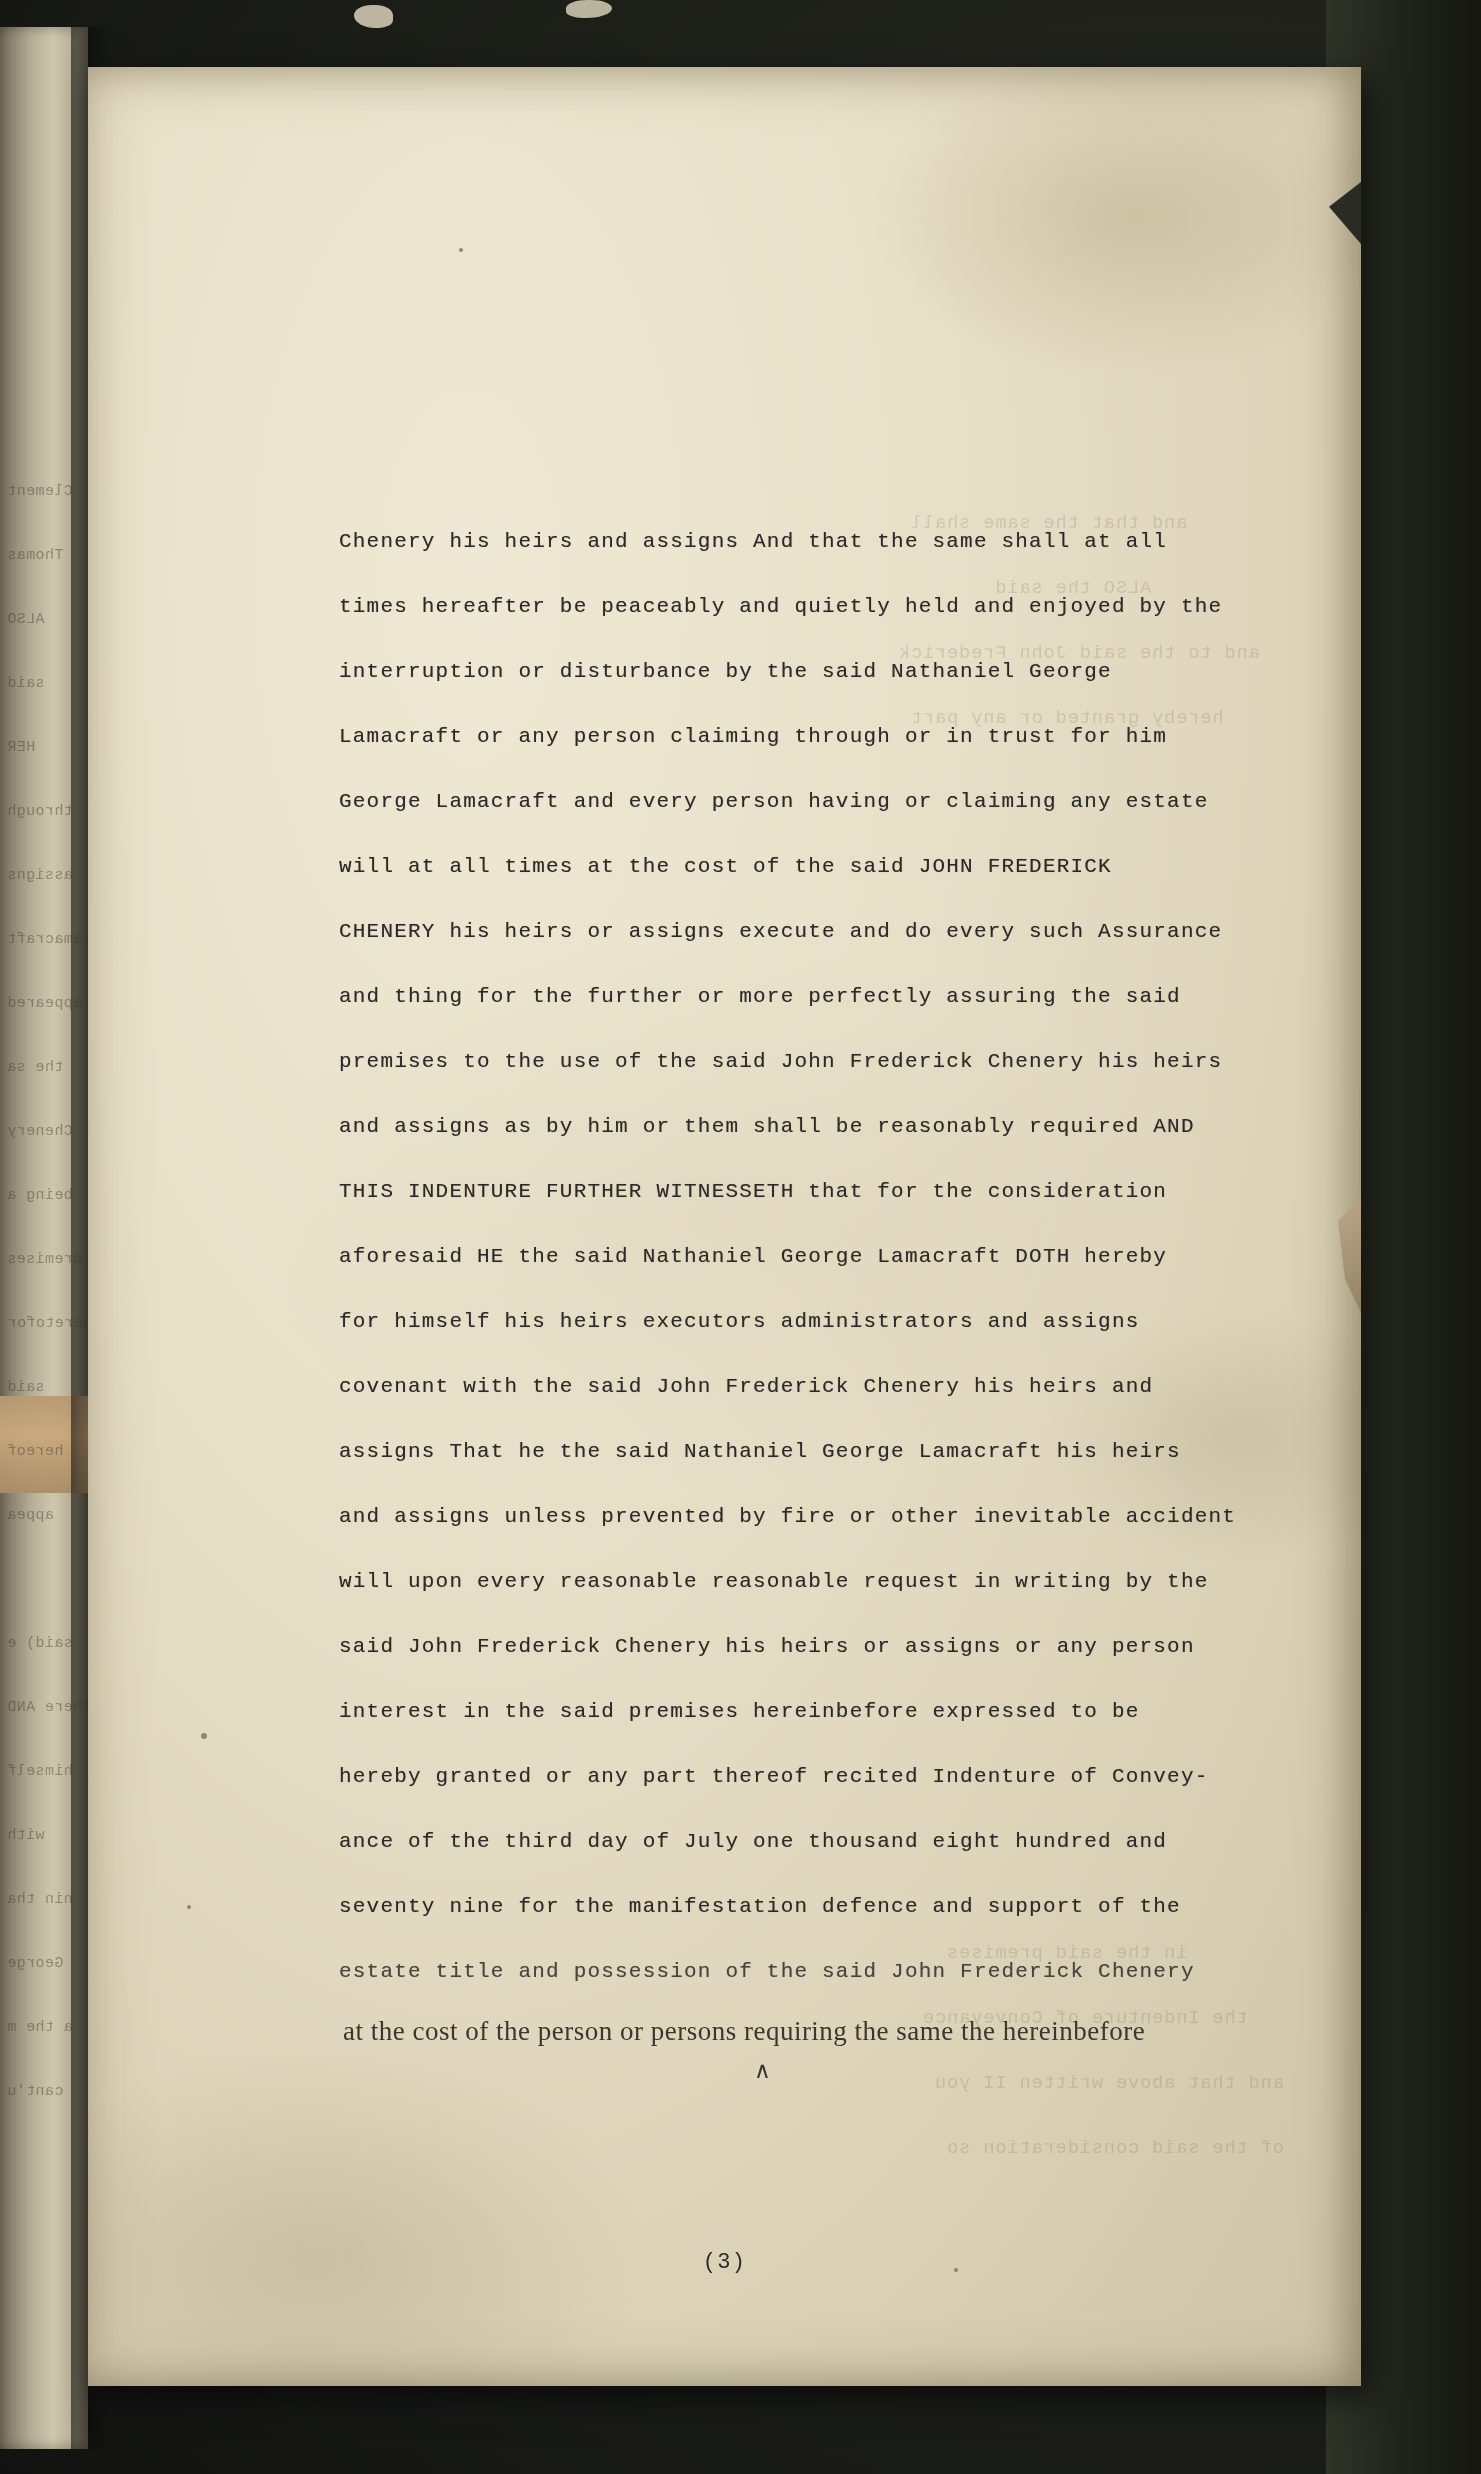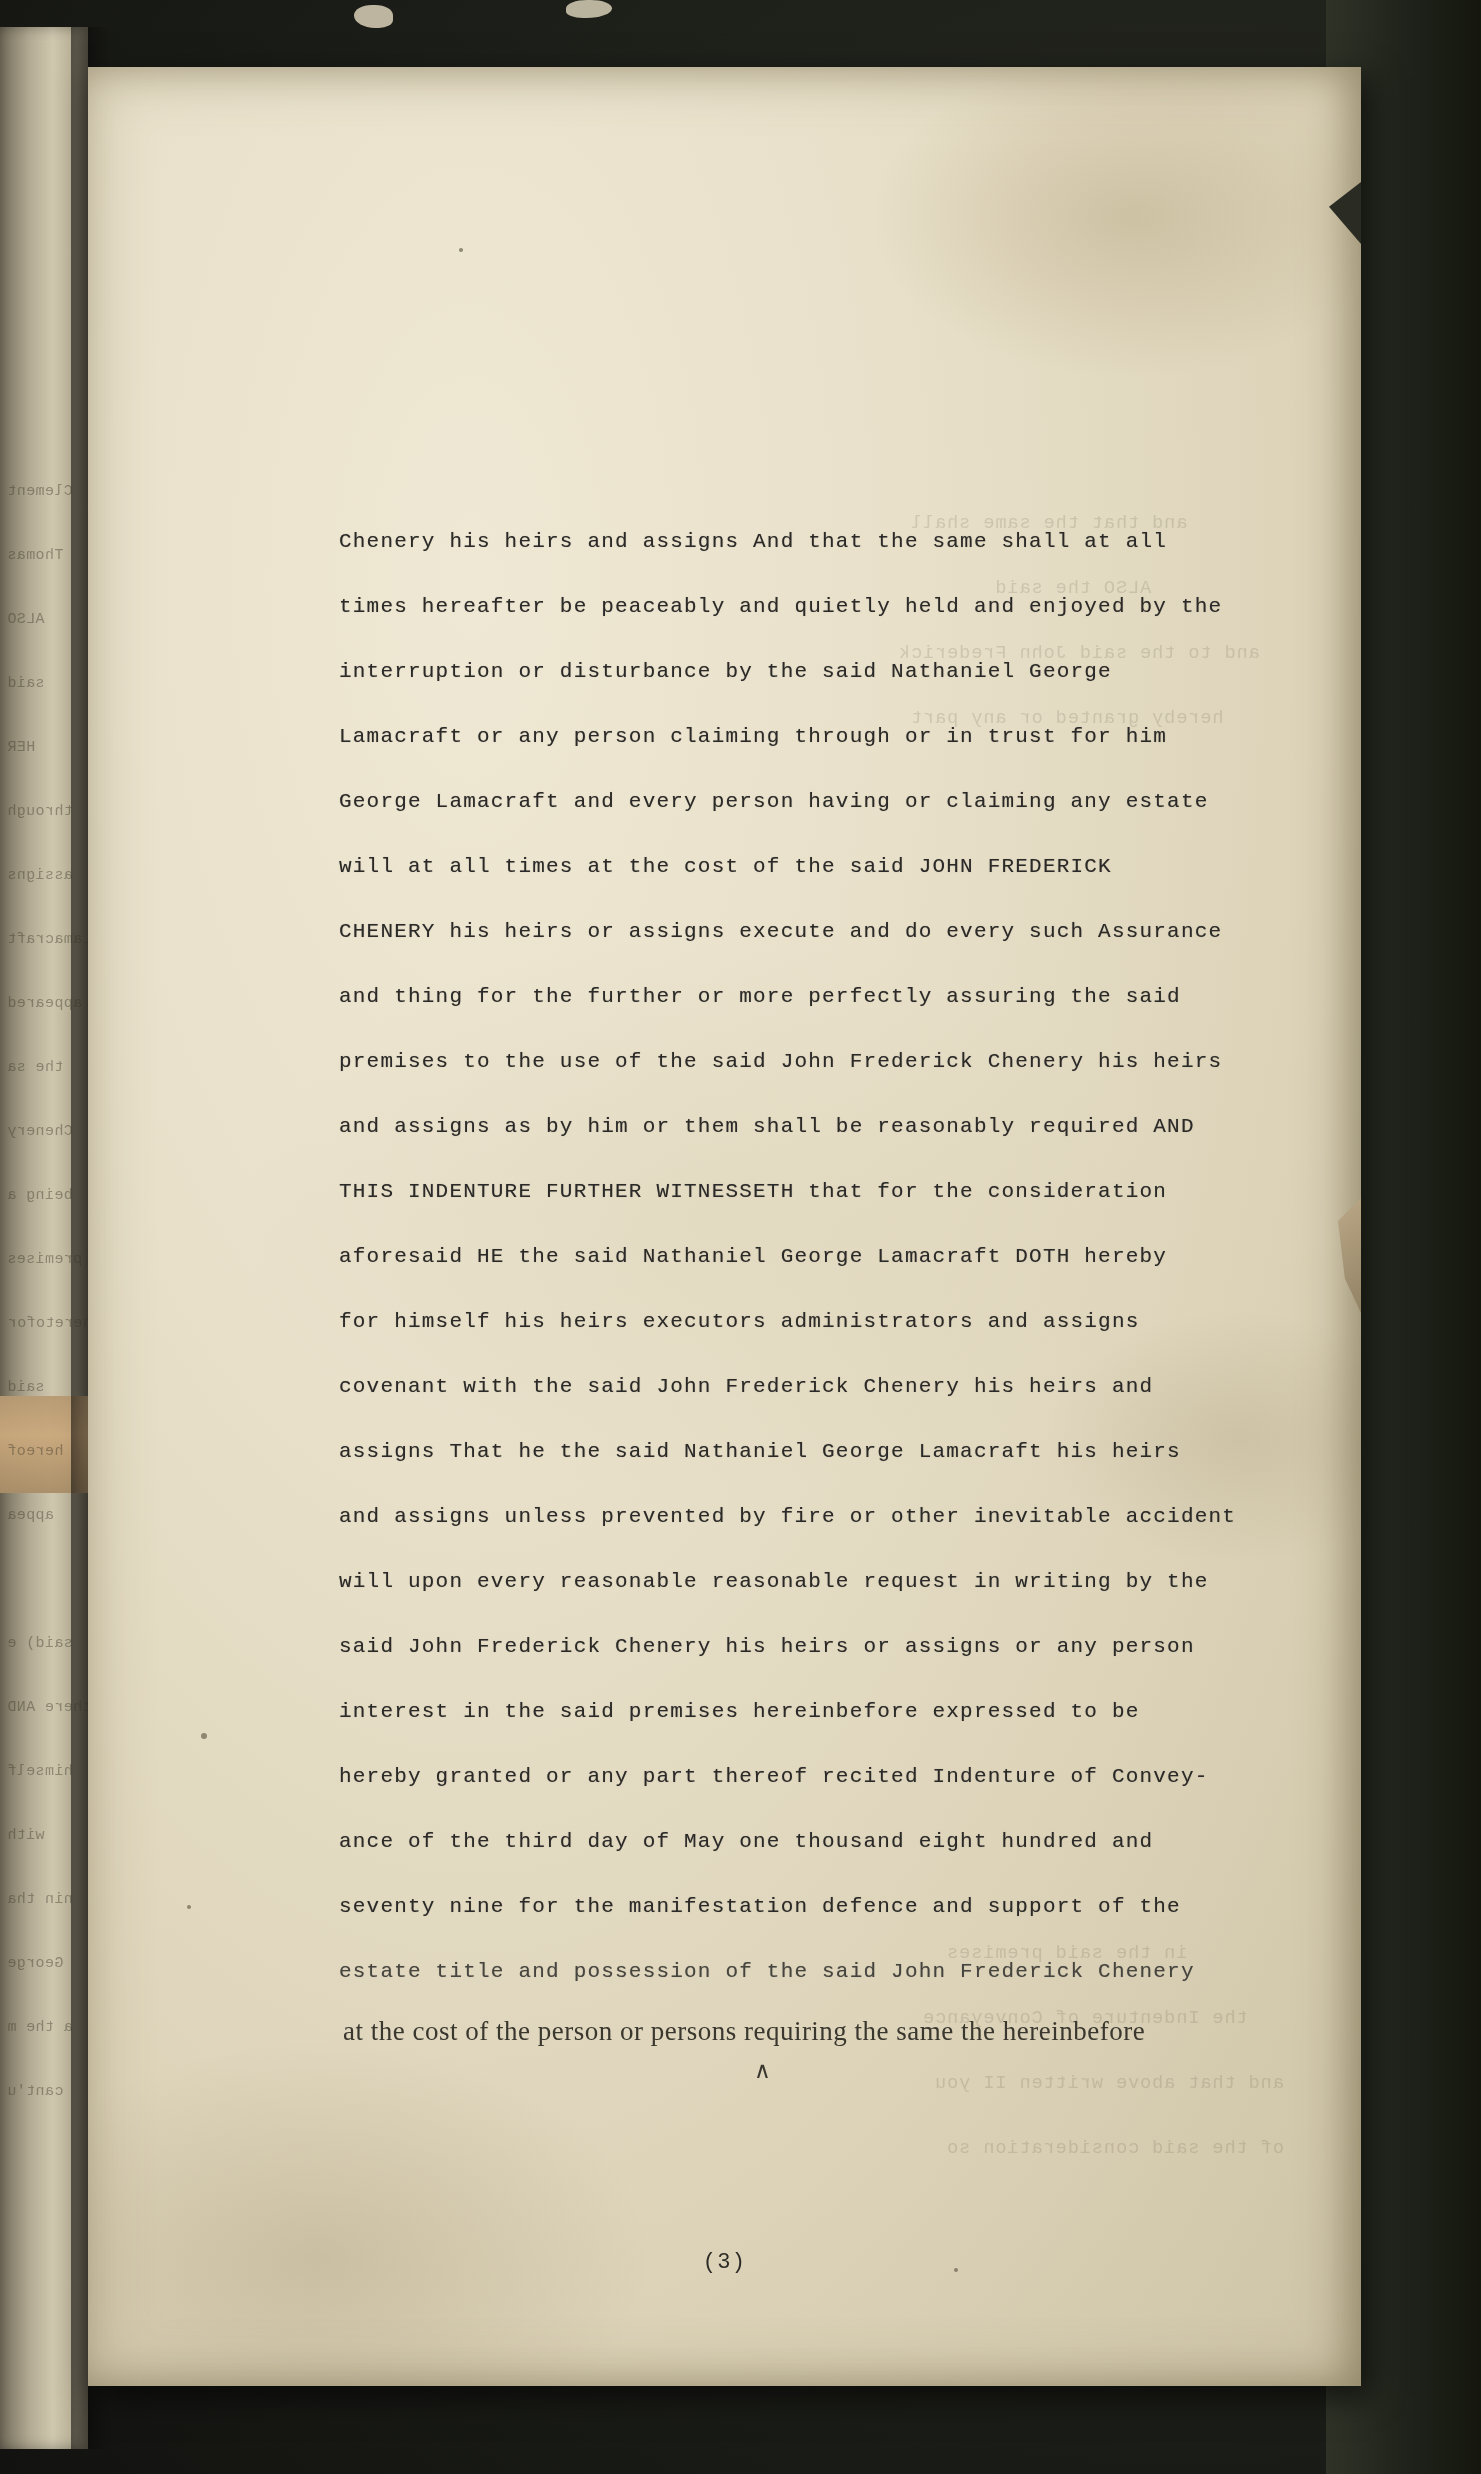--- a/index.html
+++ b/index.html
@@ -271,21 +271,21 @@
       <div class="line">THIS INDENTURE FURTHER WITNESSETH that for the consideration</div>
       <div class="line">aforesaid HE the said Nathaniel George Lamacraft DOTH hereby</div>
       <div class="line">for himself his heirs executors administrators and assigns</div>
       <div class="line">covenant with the said John Frederick Chenery his heirs and</div>
       <div class="line">assigns That he the said Nathaniel George Lamacraft his heirs</div>
       <div class="line">and assigns unless prevented by fire or other inevitable accident</div>
       <div class="line">will upon every reasonable reasonable request in writing by the</div>
       <div class="line">said John Frederick Chenery his heirs or assigns or any person</div>
       <div class="line">interest in the said premises hereinbefore expressed to be</div>
       <div class="line">hereby granted or any part thereof recited Indenture of Convey-</div>
-      <div class="line">ance of the third day of May one thousand eight hundred and</div>
+      <div class="line">ance of the third day of July one thousand eight hundred and</div>
       <div class="line">seventy nine for the manifestation defence and support of the</div>
       <div class="line faint">estate title and possession of the said John Frederick Chenery</div>
     </div>
 
     <div class="hand">at the cost of the person or persons requiring the same the hereinbefore</div>
     <div class="caret">∧</div>
 
     <div class="page-number">(3)</div>
   </div>
 </div>

